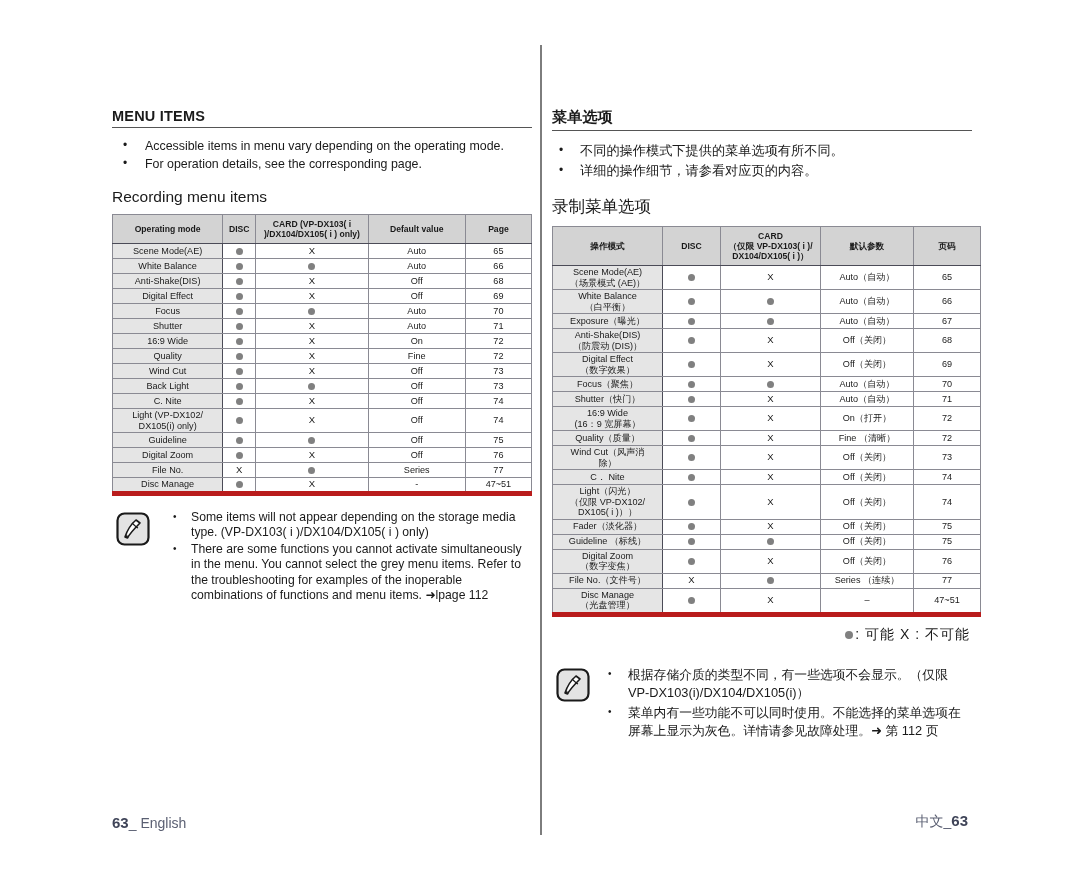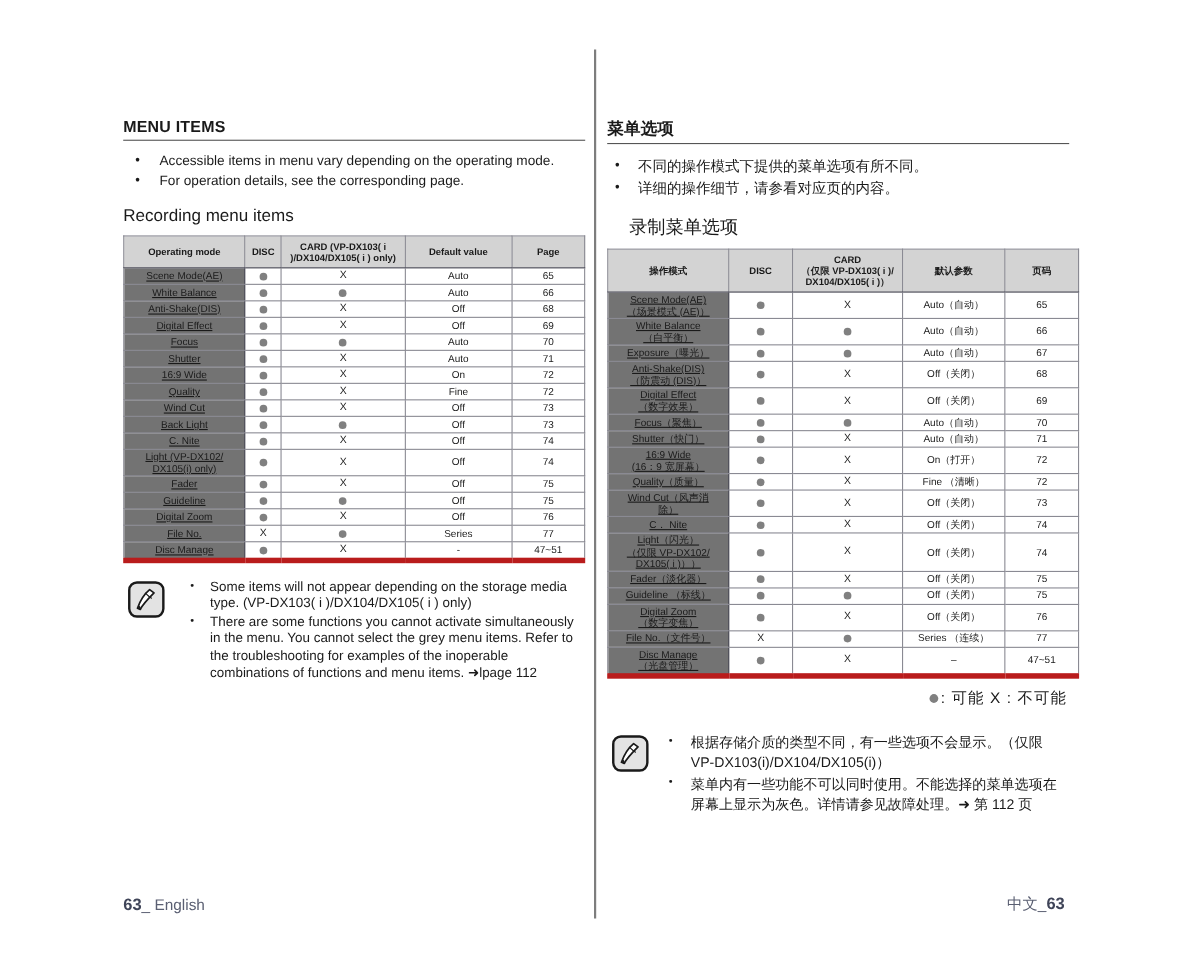--- a/index.html
+++ b/index.html
@@ -61,21 +61,21 @@
     font-size: 12px;
   }
   .bullets.cn li { font-size: 13.2px; line-height: 18px; padding-left: 28px; }
   .bullets.cn li::before { left: 7px; }
 
   .sub-title {
     font-size: 15.5px;
     margin: 16px 0 8px 0;
     font-weight: normal;
   }
-  .sub-title.cn { font-size: 16.5px; margin-left: 20px; }
+  .sub-title.cn { font-size: 16.5px; }
 
   
   table.menu {
     border-collapse: collapse;
     width: 100%;
     table-layout: fixed;
     border: 1px solid #4b4b57;
   }
   table.menu th, table.menu td {
     border: 1px solid #8a8a93;
@@ -91,25 +91,24 @@
     padding: 4px 2px;
     border-bottom: 1.4px solid #4b4b57;
   }
   table.menu tbody td {
     background: #ffffff;
     font-size: 9.1px;
     line-height: 10.5px;
     height: 15px;
   }
   table.menu tbody td.name {
-    background: #737373;
+    background: #e5e5e5;
     border-right: 1.4px solid #4b4b57;
     font-size: 9.1px;
     line-height: 10.5px;
-    text-decoration: underline;
   }
   table.menu tbody tr:last-child td { border-bottom: 5px solid #b91c1c; margin-top: 20px; }
 
   
   .tbl-en col.c0 { width: 110px; }
   .tbl-en col.c1 { width: 33px; }
   .tbl-en col.c2 { width: 112px; }
   .tbl-en col.c3 { width: 97px; }
   .tbl-en col.c4 { width: 66px; }
 
@@ -299,27 +298,20 @@
             <td><span class="cross">X</span></td>
             <td>Off</td>
             <td>74</td>
           </tr>
           <tr>
             <td class="name">Light (VP-DX102/ DX105(i) only)</td>
             <td><span class="dot"></span></td>
             <td><span class="cross">X</span></td>
             <td>Off</td>
             <td>74</td>
-          </tr>
-          <tr>
-            <td class="name">Fader</td>
-            <td><span class="dot"></span></td>
-            <td><span class="cross">X</span></td>
-            <td>Off</td>
-            <td>75</td>
           </tr>
           <tr>
             <td class="name">Guideline</td>
             <td><span class="dot"></span></td>
             <td><span class="dot"></span></td>
             <td>Off</td>
             <td>75</td>
           </tr>
           <tr>
             <td class="name">Digital Zoom</td>

